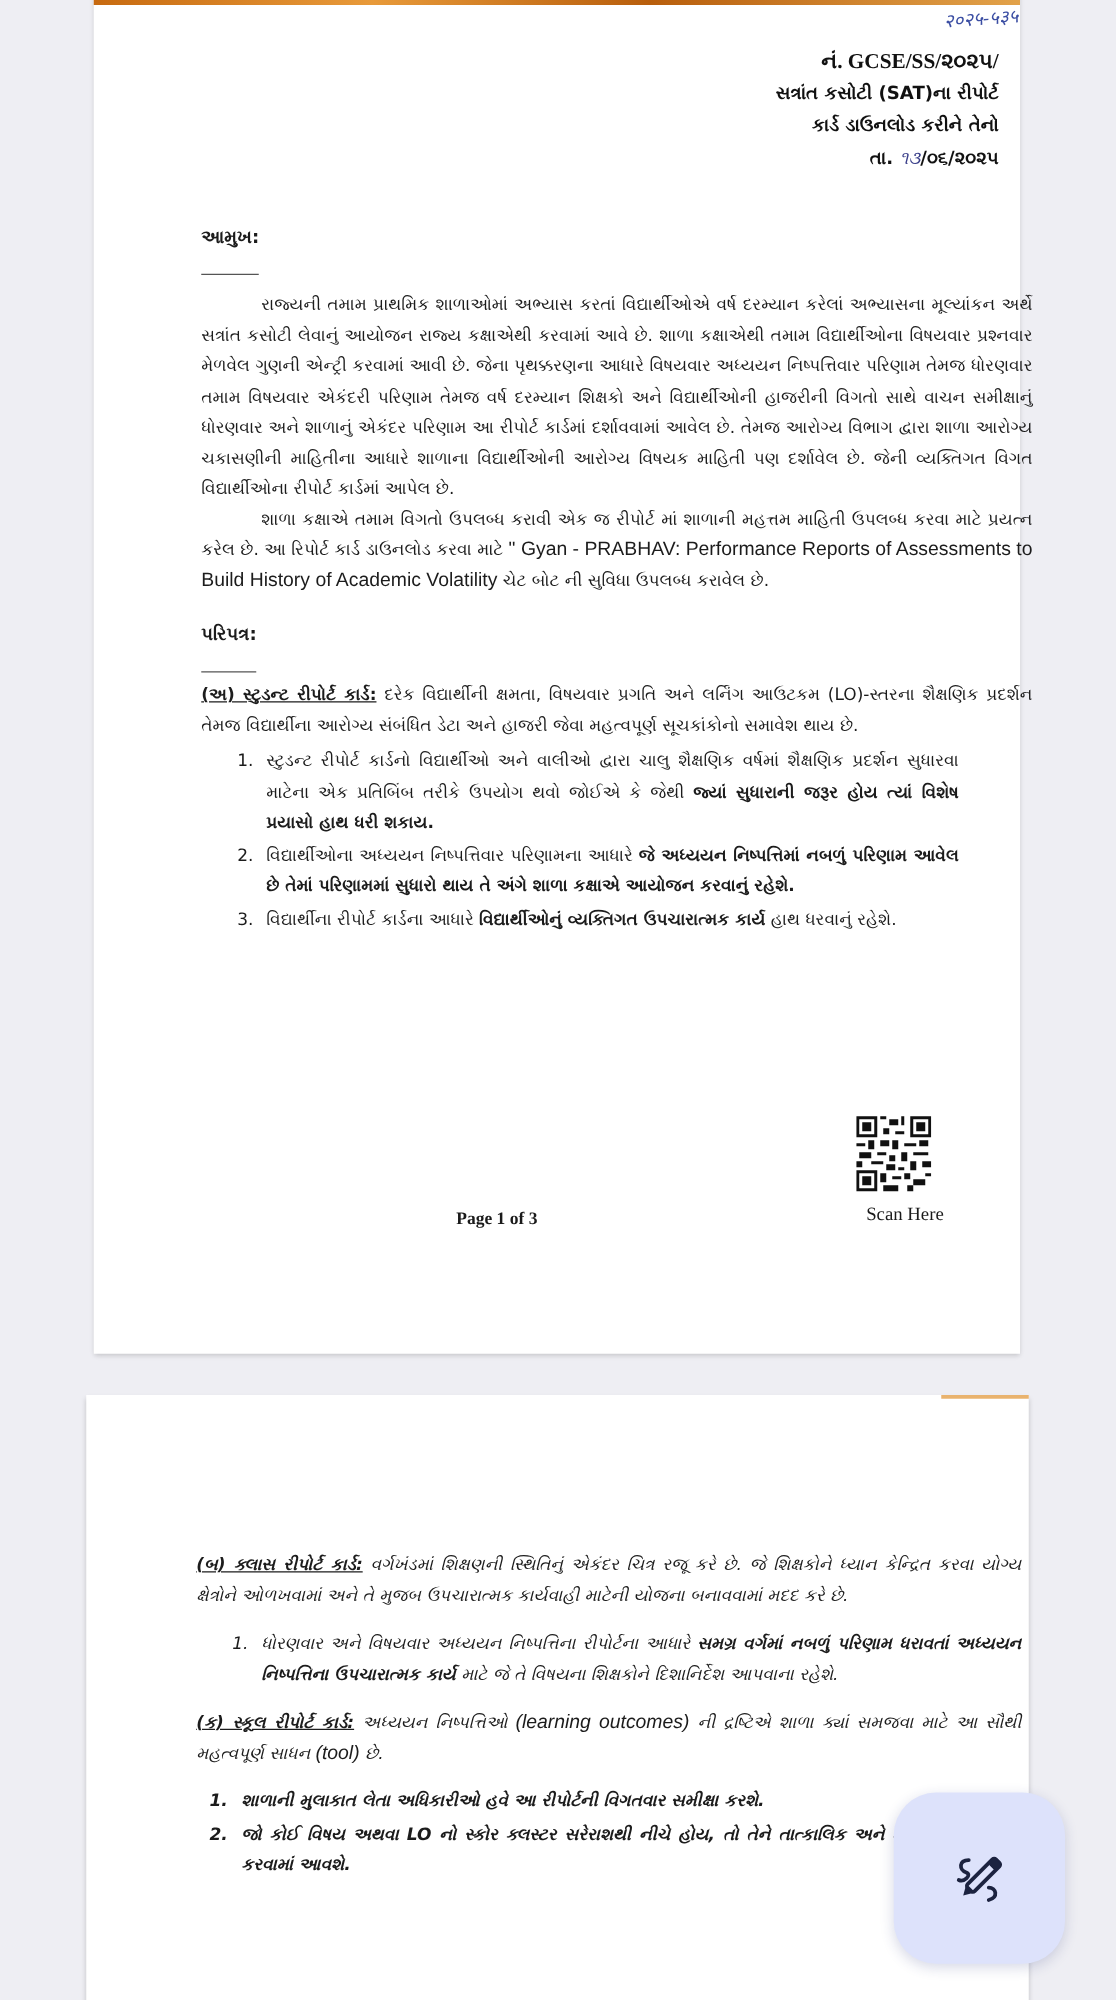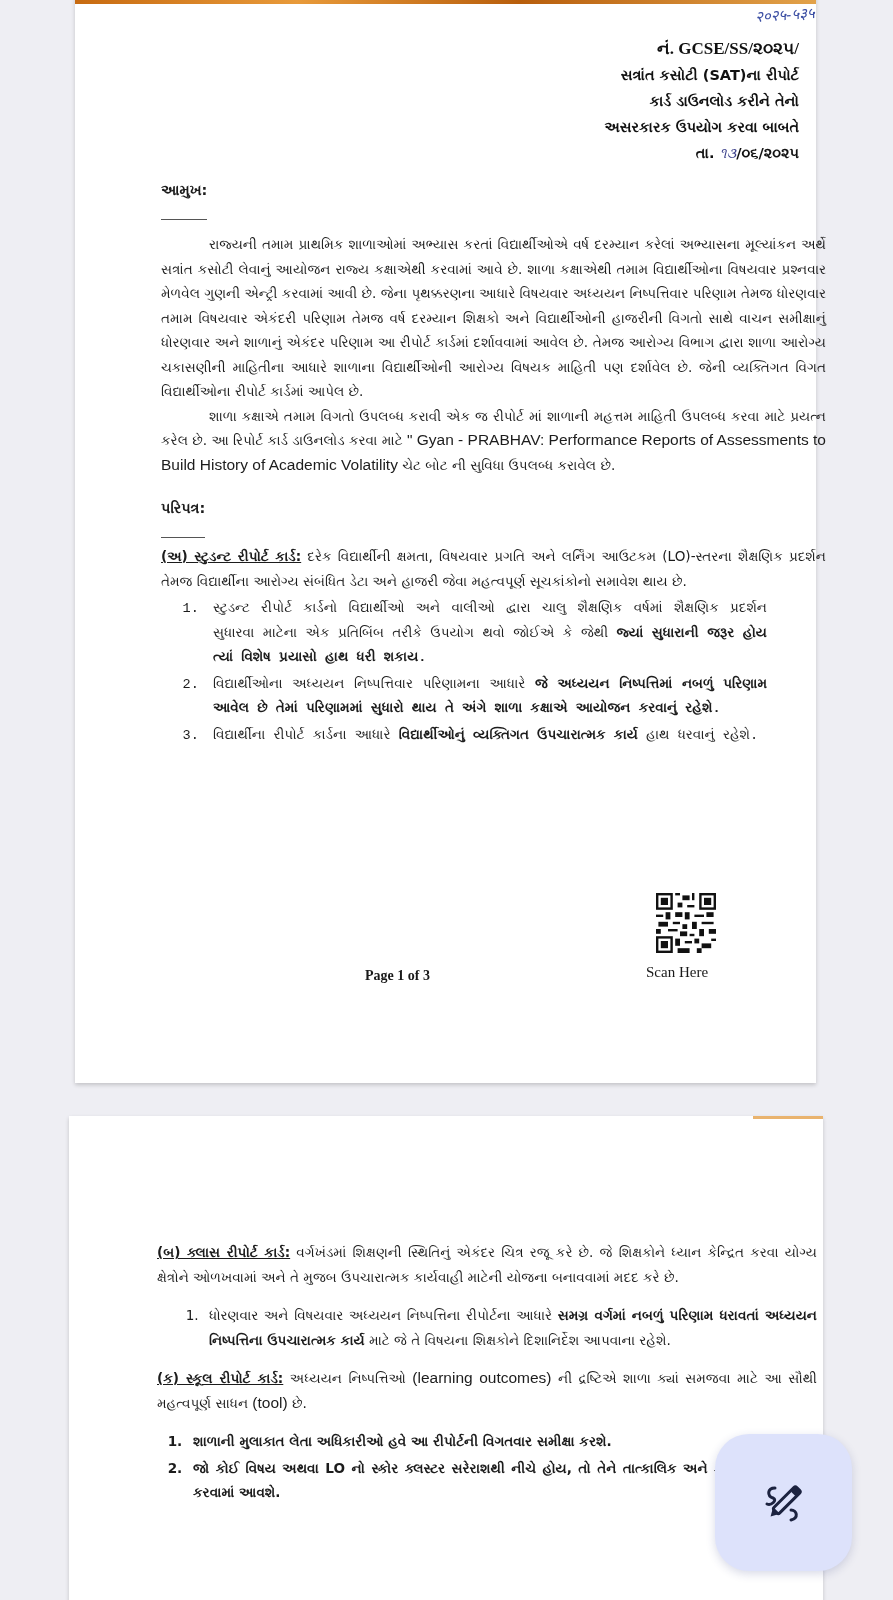--- a/index.html
+++ b/index.html
@@ -40,21 +40,21 @@
     font-weight: bold; font-size: 14.5px; display: inline-block;
     border-bottom: 1.5px solid #555; padding-bottom: 18px; line-height: 22px;
   }
   p { margin: 0; text-align: justify; }
   .indent { text-indent: 48px; }
   .latin { font-family: "Liberation Sans", sans-serif; font-size: 15.5px; }
   .b { font-weight: bold; }
   .u { text-decoration: underline; text-decoration-thickness: 1.3px; }
   ol { margin: 4px 0 0 0; padding-left: 46px; }
   ol li { text-align: justify; padding-left: 6px; margin-bottom: 2px; }
-  .qr-wrap { position: absolute; left: 571px; top: 902px; width: 80px; text-align: left; }
+  .qr-wrap { position: absolute; left: 600px; top: 902px; width: 80px; text-align: right; }
   .qr { width: 60px; height: 62px; margin: 0 auto; display: block; }
   .scan { font-family: "Liberation Serif", serif; font-size: 15px; margin-top: 10px; }
   .pagenum { position: absolute; left: 290px; top: 978px; font-family: "Liberation Serif", serif; font-size: 14px; font-weight: bold; }
   .fab {
     position: absolute; left: 715px; top: 1434px; width: 137px; height: 137px;
     border-radius: 34px; background: #dde2fb;
     box-shadow: 0 3px 10px rgba(40,50,120,0.18);
     display: flex; align-items: center; justify-content: center; cursor: pointer;
   }
 </style>
@@ -62,39 +62,38 @@
 <body>
 
 <div class="page page1">
   <div class="topband"></div>
   <div class="handnum">२०२५-५३५</div>
 
   <div class="ref-block" style="left:474px;top:46px;">
     <div class="gcse">નં. GCSE/SS/૨૦૨૫/</div>
     <div>સત્રાંત કસોટી (SAT)ના રીપોર્ટ</div>
     <div>કાર્ડ ડાઉનલોડ કરીને તેનો</div>
-    <div>અસરકારક ઉપયોગ કરવા બાબતે</div>
     <div>
       <span>તા.</span>
       <span class="date-hand">૧૩</span><span>/૦૬/૨૦૨૫</span>
     </div>
   </div>
 
   <div class="content" style="top:188px;">
     <div class="heading">આમુખ:</div>
     <p class="indent" style="margin-top:12px;">રાજ્યની તમામ પ્રાથમિક શાળાઓમાં અભ્યાસ કરતાં વિદ્યાર્થીઓએ વર્ષ દરમ્યાન કરેલાં અભ્યાસના મૂલ્યાંકન અર્થે સત્રાંત કસોટી લેવાનું આયોજન રાજ્ય કક્ષાએથી કરવામાં આવે છે. શાળા કક્ષાએથી તમામ વિદ્યાર્થીઓના વિષયવાર પ્રશ્નવાર મેળવેલ ગુણની એન્ટ્રી કરવામાં આવી છે. જેના પૃથક્કરણના આધારે વિષયવાર અધ્યયન નિષ્પત્તિવાર પરિણામ તેમજ ધોરણવાર તમામ વિષયવાર એકંદરી પરિણામ તેમજ વર્ષ દરમ્યાન શિક્ષકો અને વિદ્યાર્થીઓની હાજરીની વિગતો સાથે વાચન સમીક્ષાનું ધોરણવાર અને શાળાનું એકંદર પરિણામ આ રીપોર્ટ કાર્ડમાં દર્શાવવામાં આવેલ છે. તેમજ આરોગ્ય વિભાગ દ્વારા શાળા આરોગ્ય ચકાસણીની માહિતીના આધારે શાળાના વિદ્યાર્થીઓની આરોગ્ય વિષયક માહિતી પણ દર્શાવેલ છે. જેની વ્યક્તિગત વિગત વિદ્યાર્થીઓના રીપોર્ટ કાર્ડમાં આપેલ છે.</p>
     <p class="indent" style="">
       <span>શાળા કક્ષાએ તમામ વિગતો ઉપલબ્ધ કરાવી એક જ રીપોર્ટ માં શાળાની મહત્તમ માહિતી ઉપલબ્ધ કરવા માટે પ્રયત્ન કરેલ છે. આ રિપોર્ટ કાર્ડ ડાઉનલોડ કરવા માટે</span><span class="latin"> " Gyan - PRABHAV: Performance Reports of Assessments to Build History of Academic Volatility</span><span> ચેટ બોટ ની સુવિધા ઉપલબ્ધ કરાવેલ છે.</span>
     </p>
 
     <div class="heading" style="margin-top:20px;">પરિપત્ર:</div>
     <p style="margin-top:6px;">
       <span class="b u">(અ) સ્ટુડન્ટ રીપોર્ટ કાર્ડ:</span><span> દરેક વિદ્યાર્થીની ક્ષમતા, વિષયવાર પ્રગતિ અને લર્નિંગ આઉટકમ (LO)-સ્તરના શૈક્ષણિક પ્રદર્શન તેમજ વિદ્યાર્થીના આરોગ્ય સંબંધિત ડેટા અને હાજરી જેવા મહત્વપૂર્ણ સૂચકાંકોનો સમાવેશ થાય છે.</span>
     </p>
-    <ol style="width:560px;font-family:Liberation Mono, monospace;">
+    <ol style="width:560px;">
       <li><span>સ્ટુડન્ટ રીપોર્ટ કાર્ડનો વિદ્યાર્થીઓ અને વાલીઓ દ્વારા ચાલુ શૈક્ષણિક વર્ષમાં શૈક્ષણિક પ્રદર્શન સુધારવા માટેના એક પ્રતિબિંબ તરીકે ઉપયોગ થવો જોઈએ કે જેથી </span><span class="b">જ્યાં સુધારાની જરૂર હોય ત્યાં વિશેષ પ્રયાસો હાથ ધરી શકાય.</span></li>
       <li><span>વિદ્યાર્થીઓના અધ્યયન નિષ્પત્તિવાર પરિણામના આધારે </span><span class="b">જે અધ્યયન નિષ્પત્તિમાં નબળું પરિણામ આવેલ છે તેમાં પરિણામમાં સુધારો થાય તે અંગે શાળા કક્ષાએ આયોજન કરવાનું રહેશે.</span></li>
       <li><span>વિદ્યાર્થીના રીપોર્ટ કાર્ડના આધારે </span><span class="b">વિદ્યાર્થીઓનું વ્યક્તિગત ઉપચારાત્મક કાર્ય</span><span> હાથ ધરવાનું રહેશે.</span></li>
     </ol>
   </div>
 
   <div class="pagenum">Page 1 of 3</div>
 
   <div class="qr-wrap">
     <svg class="qr" viewBox="0 0 25 25">
@@ -139,21 +138,21 @@
         <rect x="23" y="19" width="2" height="1"></rect>
           <rect x="14" y="17" width="2" height="1"></rect>
       </g>
     </svg>
     <div class="scan">Scan Here</div>
   </div>
 </div>
 
 <div class="page page2">
   <div class="topband"></div>
-  <div class="content" style="top:124px;left:88px;width:660px;">
+  <div class="content" style="top:124px;left:88px;width:660px;font-style:italic;">
     <p>
       <span class="b u">(બ) ક્લાસ રીપોર્ટ કાર્ડ:</span><span> વર્ગખંડમાં શિક્ષણની સ્થિતિનું એકંદર ચિત્ર રજૂ કરે છે. જે શિક્ષકોને ધ્યાન કેન્દ્રિત કરવા યોગ્ય ક્ષેત્રોને ઓળખવામાં અને તે મુજબ ઉપચારાત્મક કાર્યવાહી માટેની યોજના બનાવવામાં મદદ કરે છે.</span>
     </p>
     <ol style="margin-top:14px;">
       <li><span>ધોરણવાર અને વિષયવાર અધ્યયન નિષ્પત્તિના રીપોર્ટના આધારે </span><span class="b">સમગ્ર વર્ગમાં નબળું પરિણામ ધરાવતાં અધ્યયન નિષ્પત્તિના ઉપચારાત્મક કાર્ય</span><span> માટે જે તે વિષયના શિક્ષકોને દિશાનિર્દેશ આપવાના રહેશે.</span></li>
     </ol>
     <p style="margin-top:14px;">
       <span class="b u">(ક) સ્કૂલ રીપોર્ટ કાર્ડ:</span><span> અધ્યયન નિષ્પત્તિઓ </span><span class="latin">(learning outcomes)</span><span> ની દ્રષ્ટિએ શાળા ક્યાં સમજવા માટે આ સૌથી મહત્વપૂર્ણ સાધન </span><span class="latin">(tool)</span><span> છે.</span>
     </p>
     <ol style="margin-top:14px;padding-left:30px;">

